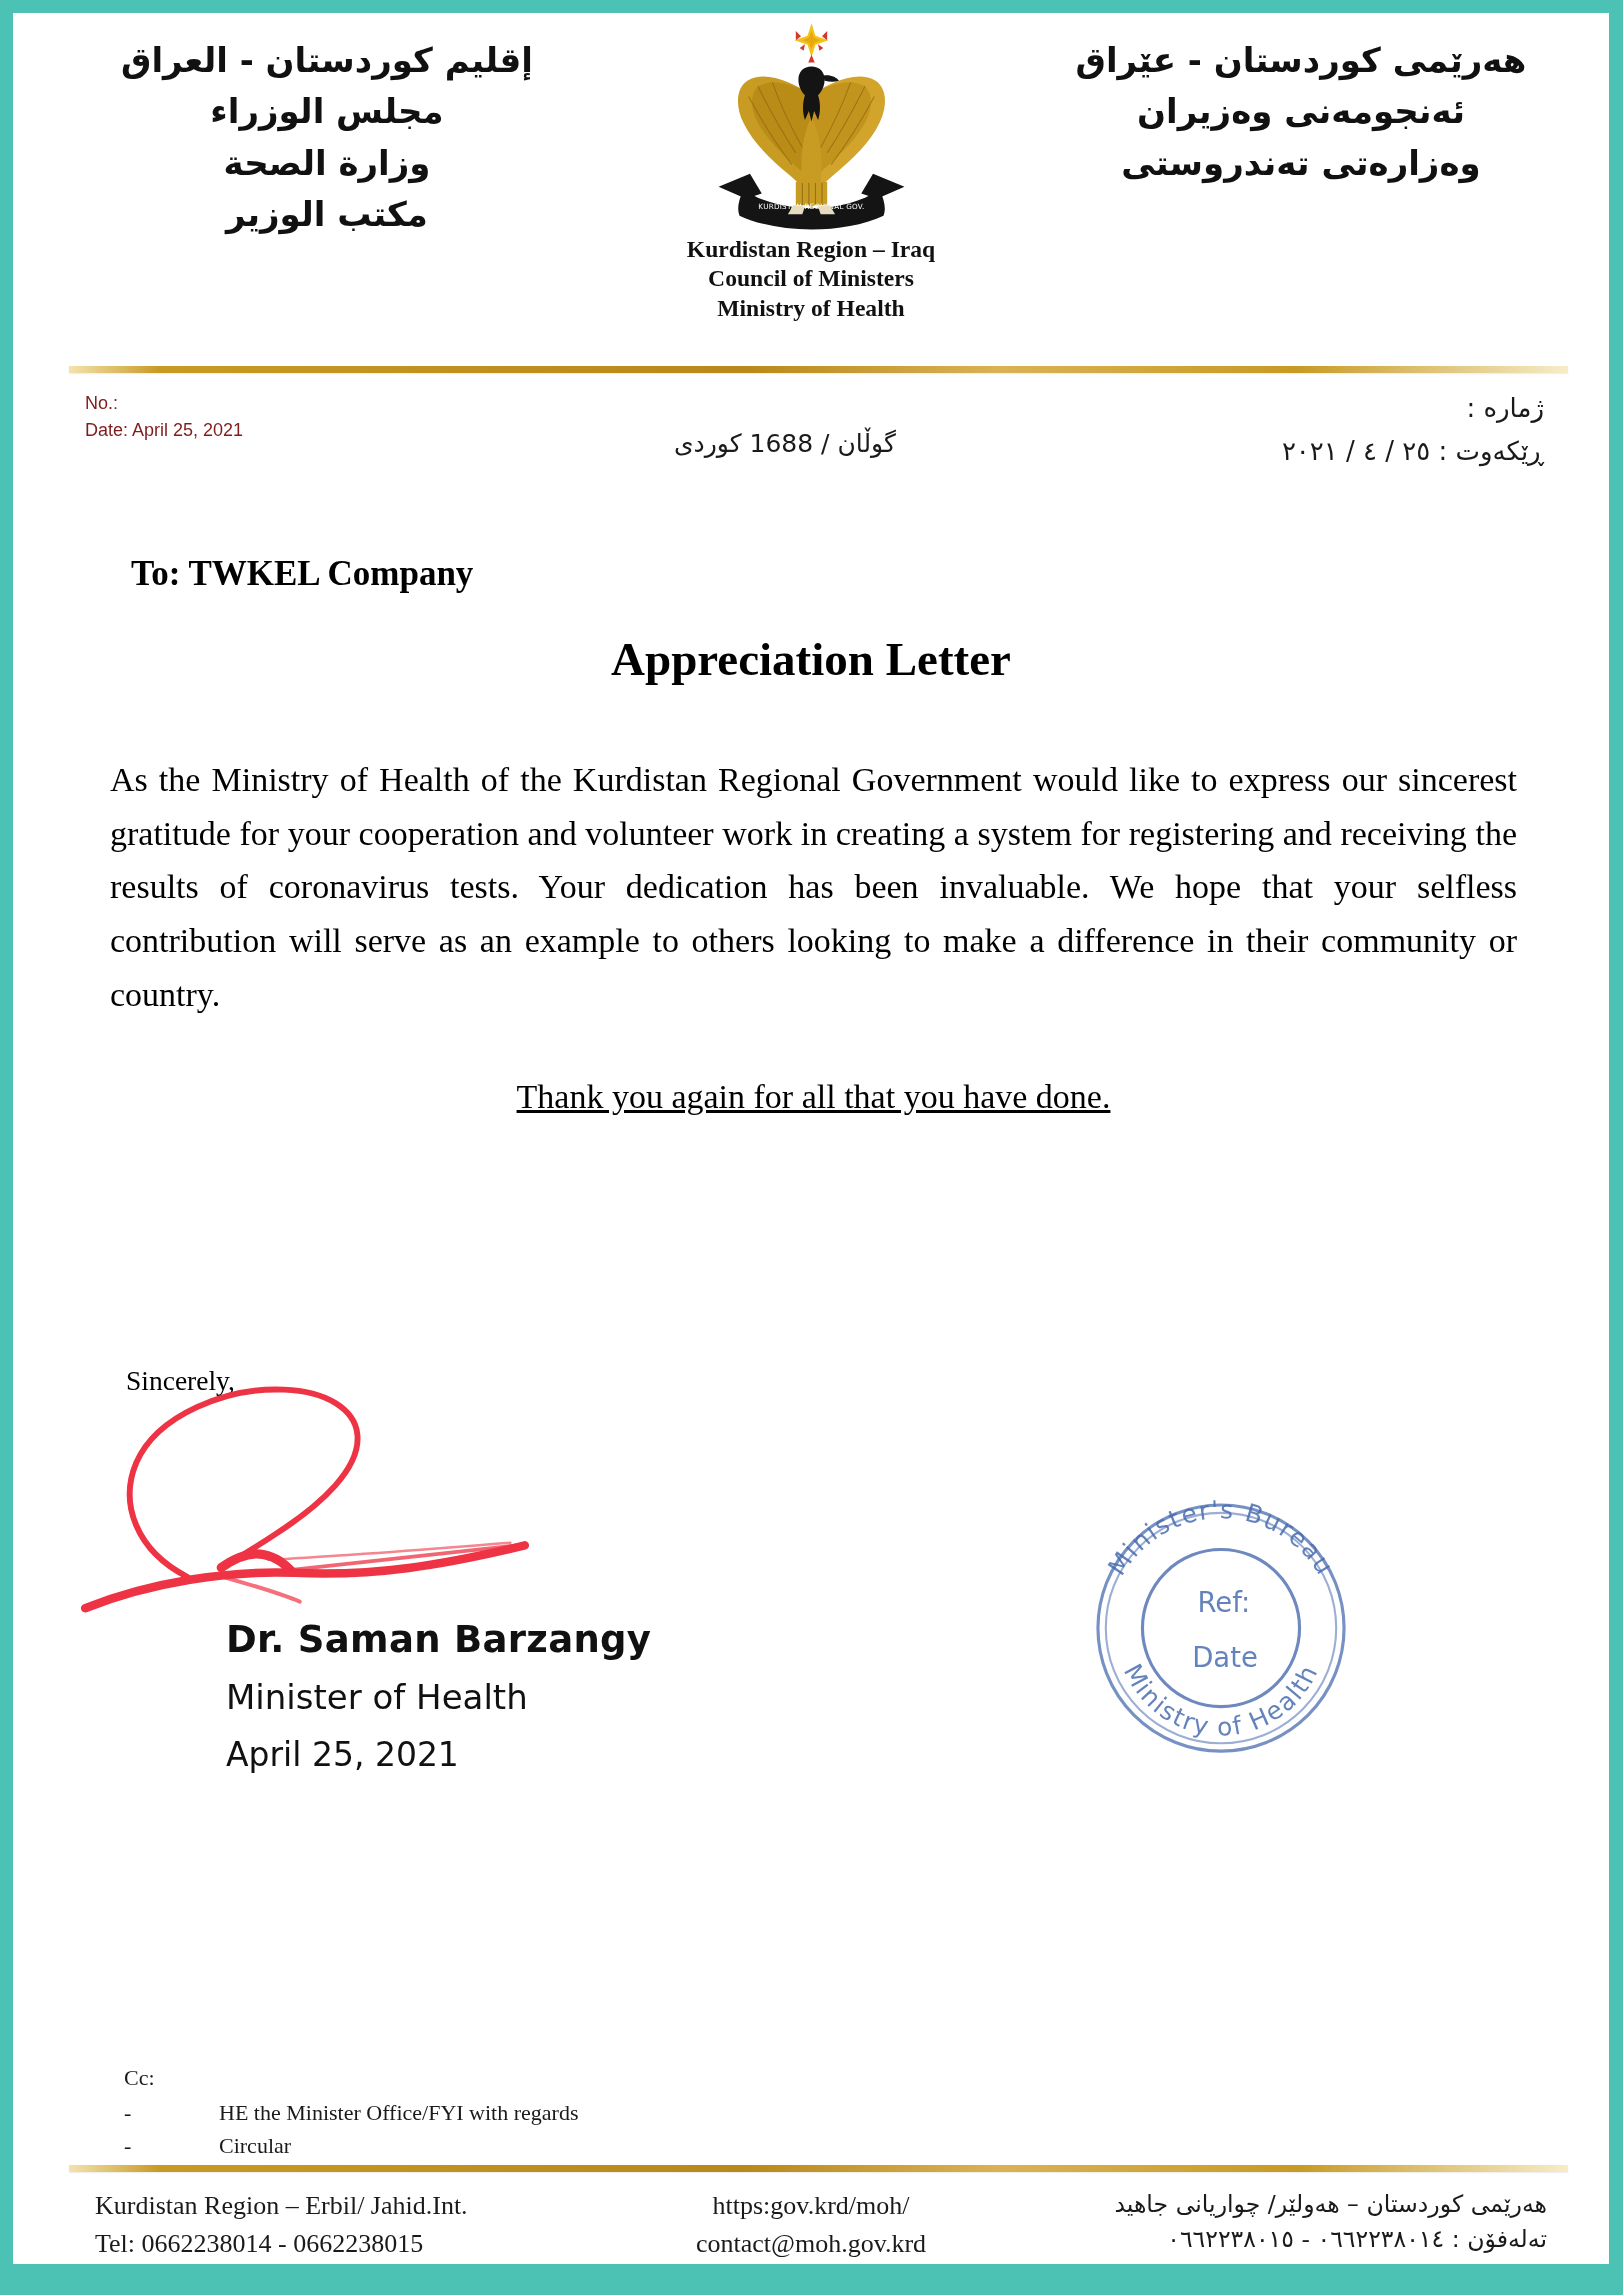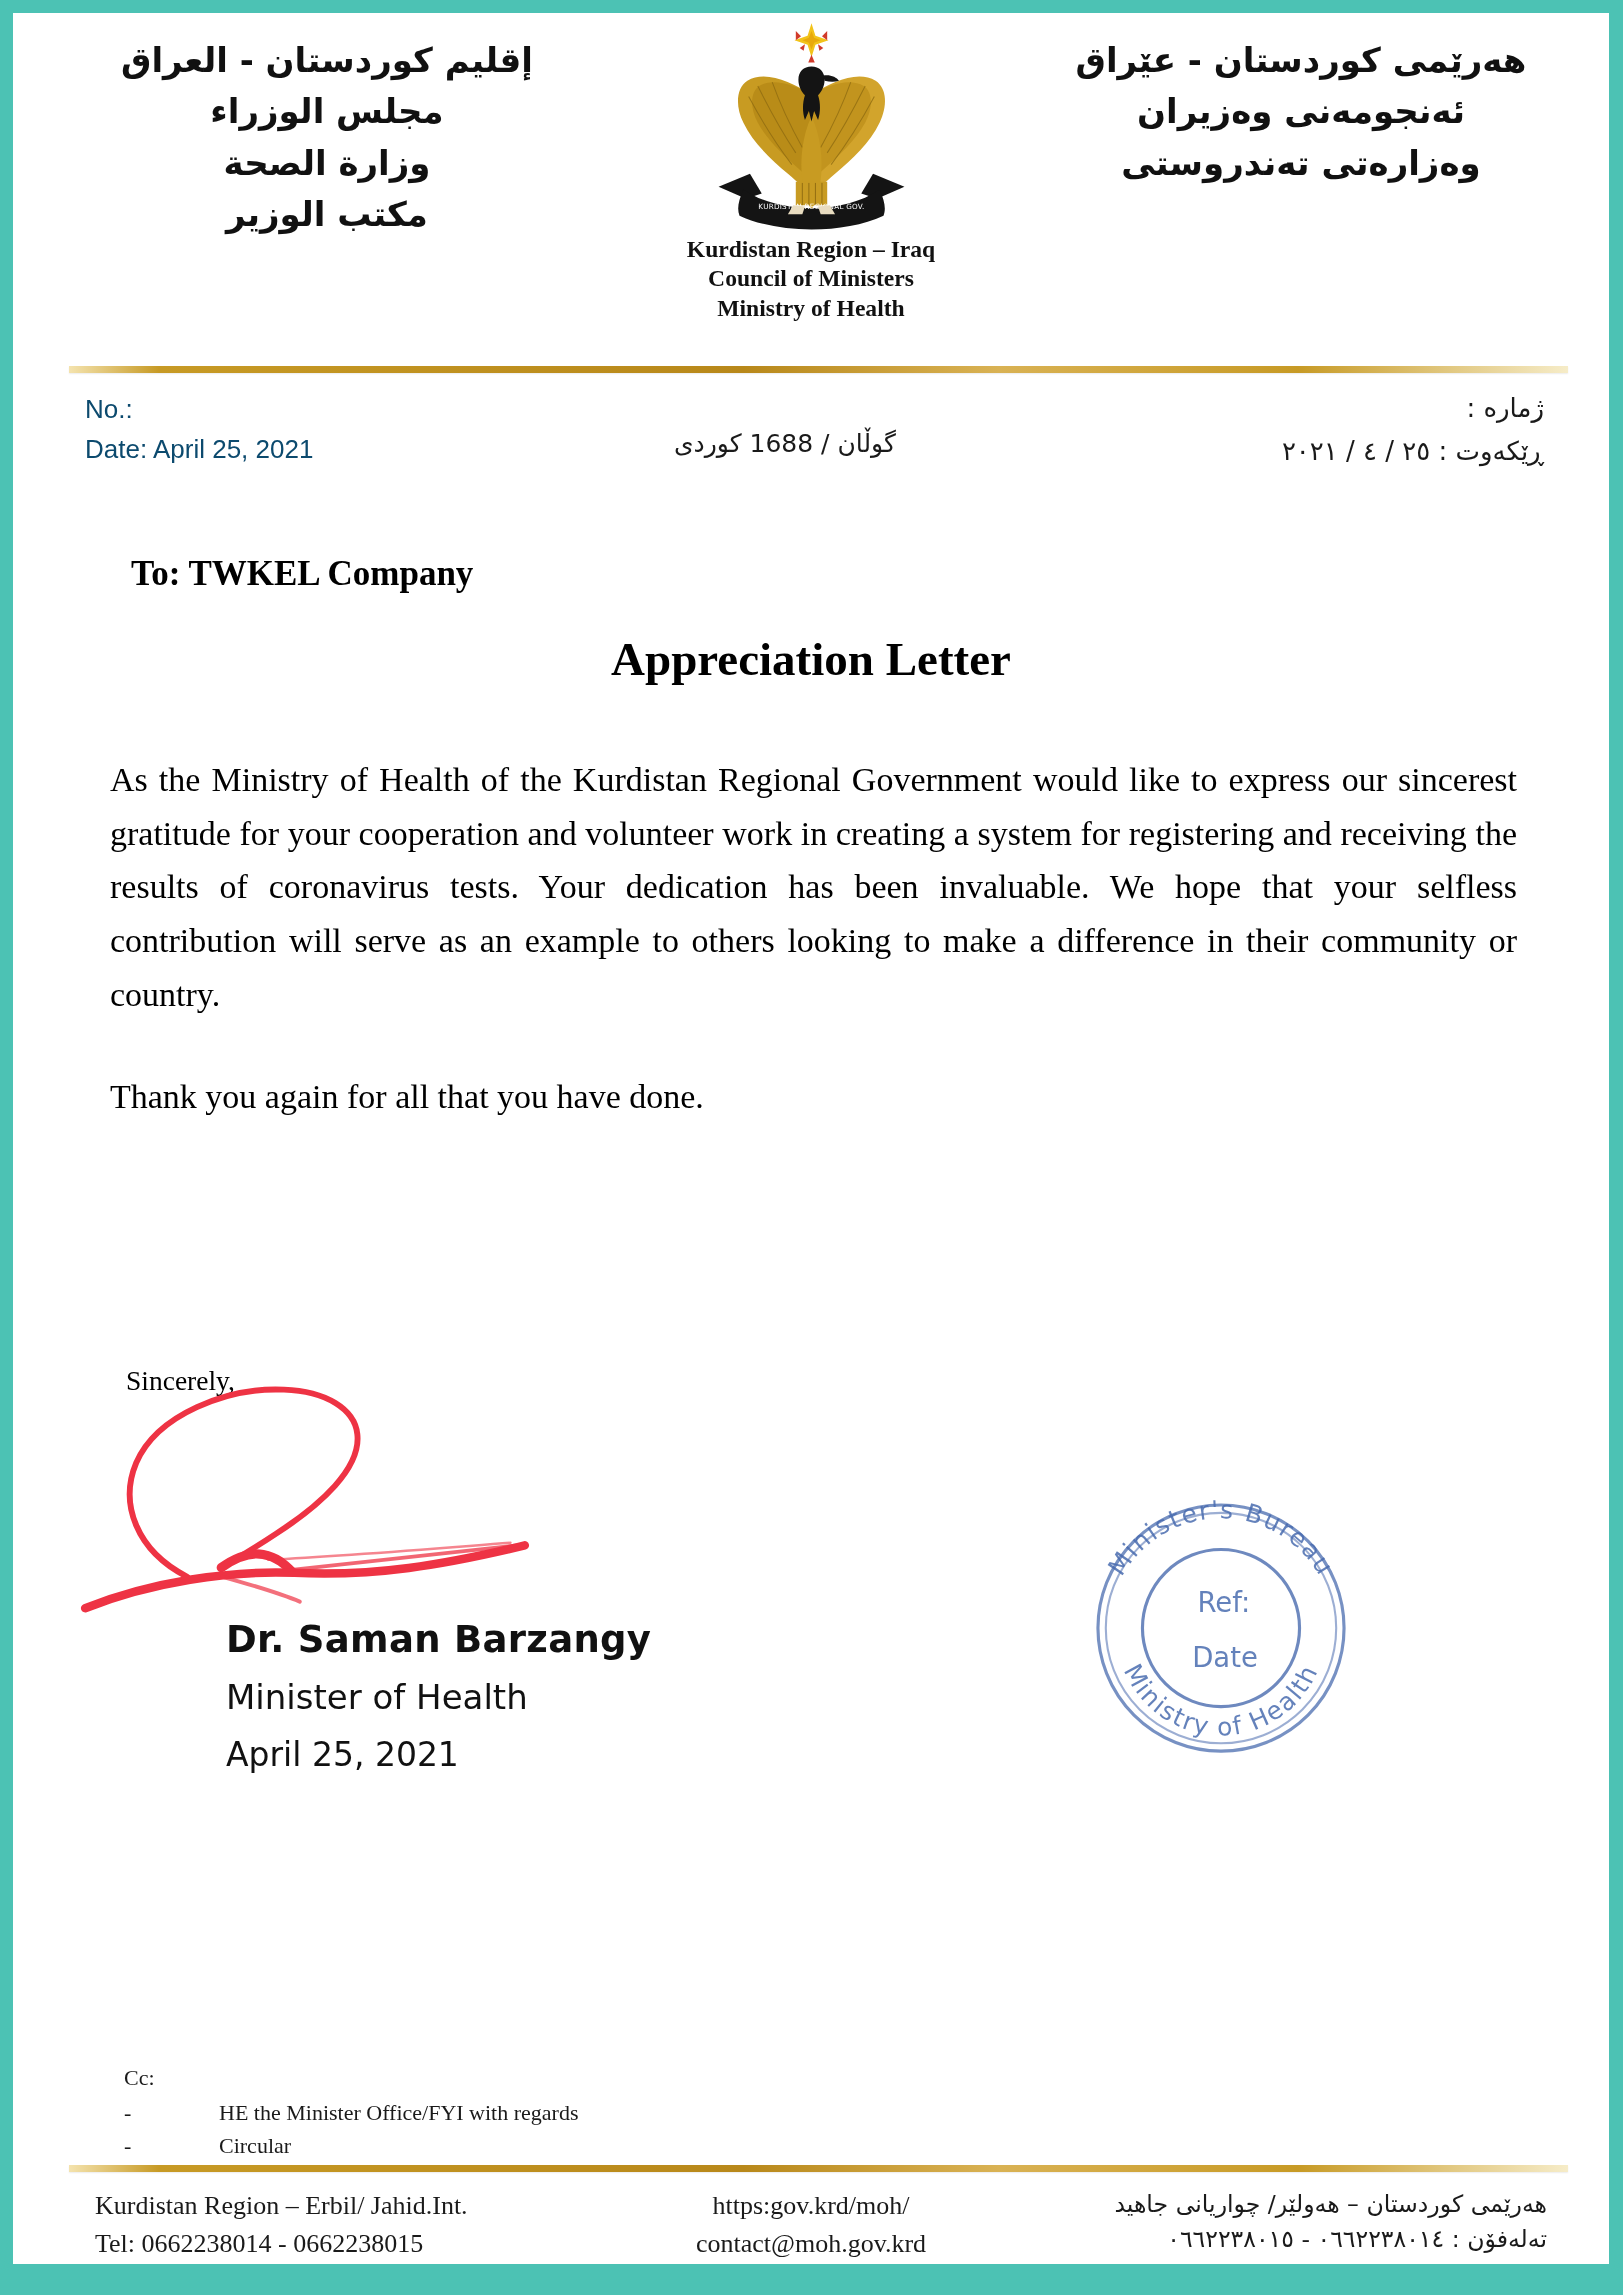--- a/index.html
+++ b/index.html
@@ -104,23 +104,23 @@
     top: 383px;
     left: 0;
     width: 1596px;
     height: 105px;
   }
   .ref-left {
     position: absolute;
     left: 72px;
     top: 0;
     font-family: "Liberation Sans", sans-serif;
-    font-size: 26px;
+    font-size: 18px;
     line-height: 1.52;
-    color: #0c4a6e;
+    color: #7f1d1d;
   }
   .ref-mid {
     position: absolute;
     left: 661px;
     top: 39px;
     font-family: "DejaVu Sans", sans-serif;
     font-size: 25px;
     color: #1a1a1a;
     direction: rtl;
     white-space: nowrap;
@@ -164,21 +164,21 @@
     left: 97px;
     top: 746px;
     width: 1407px;
     font-family: "Liberation Serif", serif;
     font-size: 34px;
     line-height: 1.58;
     text-align: justify;
     color: #000000;
   }
   .body-text p { margin: 0 0 48px 0; }
-  .body-text p:last-child { margin-bottom: 0; text-align: left; }
+  .body-text p:last-child { margin-bottom: 0; text-align: center; text-decoration: underline; }
 
   
   .sincerely {
     position: absolute;
     left: 113px;
     top: 1358px;
     font-family: "Liberation Serif", serif;
     font-size: 27.5px;
     color: #000000;
   }

